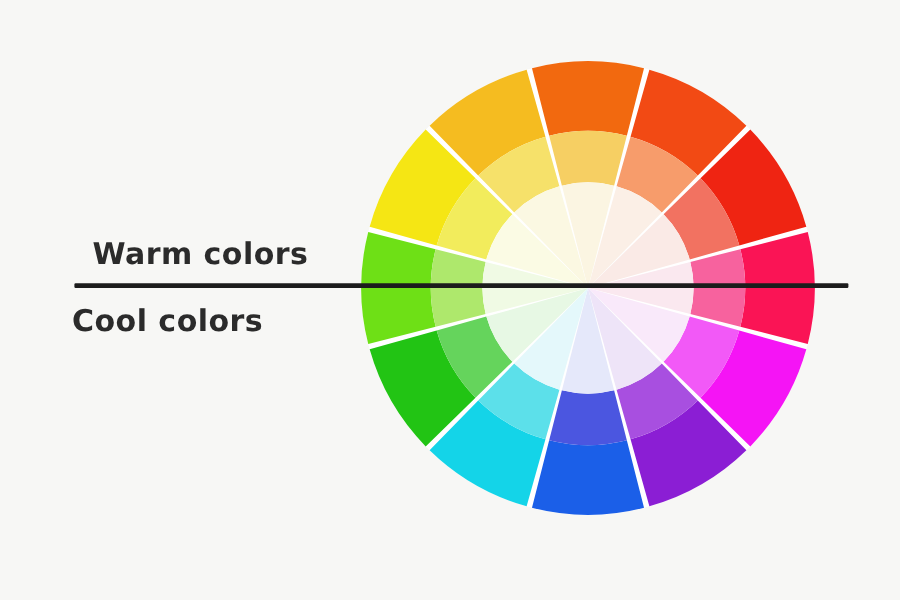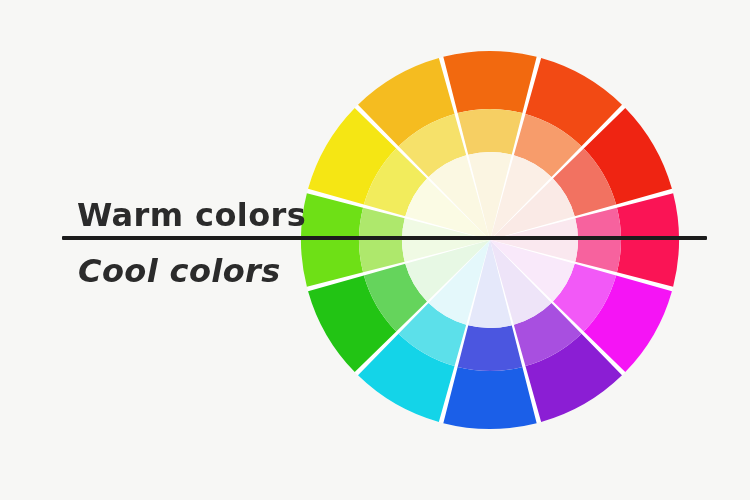--- a/index.html
+++ b/index.html
@@ -26,34 +26,33 @@
     position: absolute;
     left: 0;
     top: 0;
     width: 750px;
     height: 500px;
   }
   .label {
     position: absolute;
     font-family: "DejaVu Sans", "Liberation Sans", sans-serif;
     font-weight: 700;
-    font-size: 32px;
+    font-size: 25px;
     letter-spacing: 0.4px;
     color: #2b2b2b;
     white-space: nowrap;
     line-height: 1;
   }
   #warm-label {
     left: 77px;
     top: 199px;
   }
   #cool-label {
-    left: 78px;
+    left: 60px;
     top: 255px;
-    font-style: italic;
   }
   #divider-line {
     position: absolute;
     left: 62px;
     top: 236px;
     width: 645px;
     height: 4px;
     background: #1c1c1c;
     border-radius: 1px;
   }

